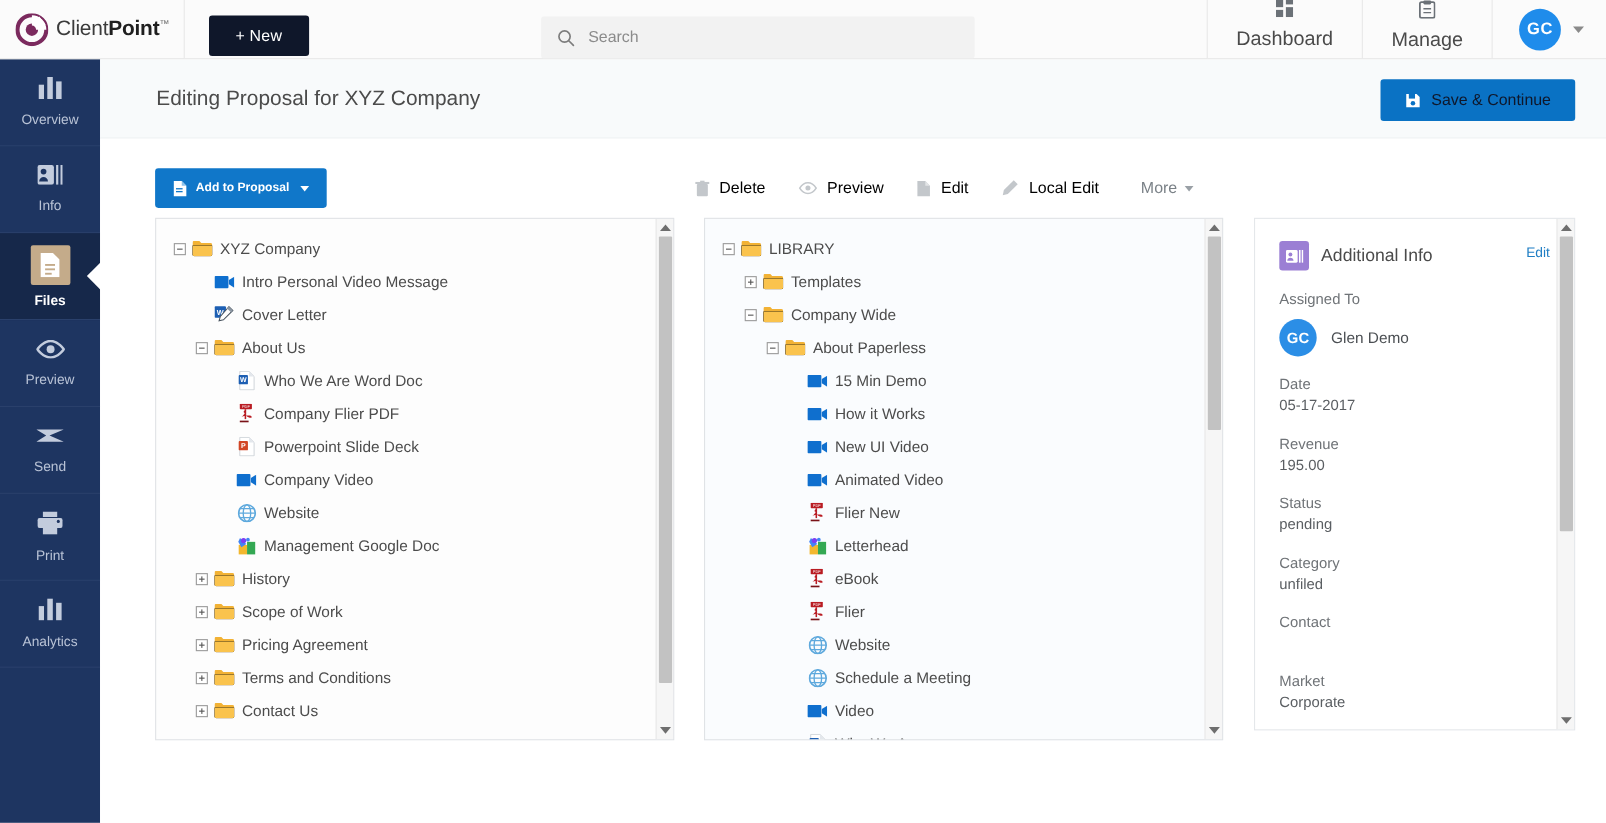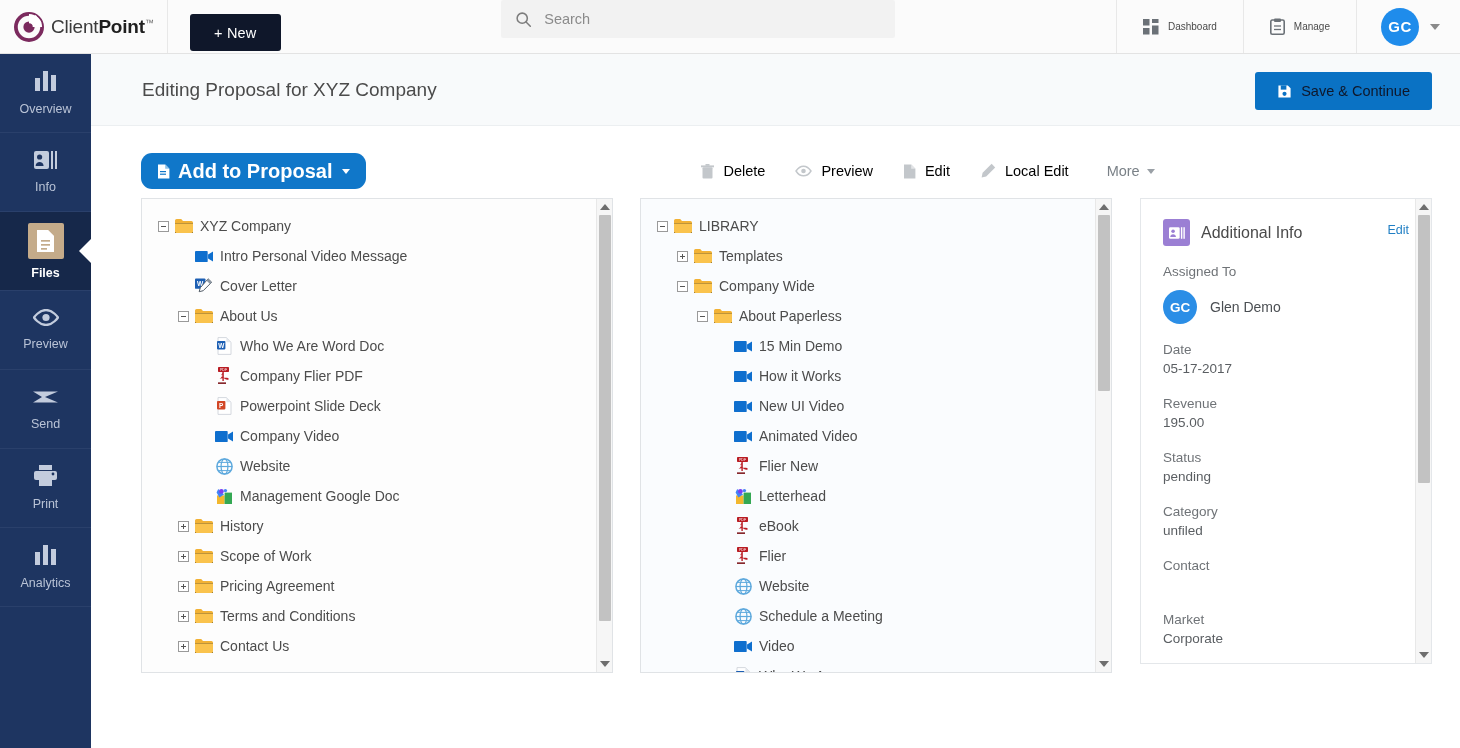--- a/index.html
+++ b/index.html
@@ -29,37 +29,37 @@
   .logo-text b { color: #1f1f1f; }
   .logo-tm { font-size: 9px; vertical-align: super; color: #6b6b6b; }
 
   .new-btn-cell { display:flex; align-items:center; padding-left: 22px; }
   .btn-new {
     background: #0f172a; color: #fff; border: none; border-radius: 3px;
     height: 37px; padding: 0 24px; font-size: 14.5px; font-weight: normal;
     cursor: pointer; letter-spacing: .2px; margin-top: 12px;
   }
 
-  .search-wrap { flex: 1; display: flex; align-items: flex-start; justify-content: center; }
+  .search-wrap { flex: 1; display: flex; align-items: flex-end; justify-content: center; }
   .search-box {
     width: 394px; height: 38px; background: #f2f2f2; border: none; border-radius: 2px;
     display: flex; align-items: center; padding: 0 14px;
   }
   .search-box svg { flex: 0 0 17px; }
   .search-input {
     border: none; background: transparent; outline: none; margin-left: 12px;
     font-size: 14.5px; color: #4a4a4a; width: 100%;
     font-family: "Liberation Sans", sans-serif;
   }
   .search-input::placeholder { color: #8b8b8b; }
 
   .hdr-link {
     display: flex; align-items: center; gap: 9px; padding: 0 26px;
-    border-left: 1px solid #e8e8e8; color: #4a4a4a; font-size: 10px;
-    cursor: pointer; text-decoration: none;
+    border-left: 1px solid #e8e8e8; color: #4a4a4a; font-size: 18px;
+    cursor: pointer; text-decoration: none; flex-direction: column;
   }
   .avatar-cell {
     display:flex; align-items:center; gap: 11px; padding: 0 20px 0 24px;
     border-left: 1px solid #e8e8e8; cursor: pointer;
   }
   .avatar {
     width: 38px; height: 38px; border-radius: 50%; background: #1f8ceb;
     color: #fff; font-size: 15px; font-weight: bold;
     display: flex; align-items: center; justify-content: center; letter-spacing: .5px;
   }
@@ -109,22 +109,22 @@
   }
 
   
   .content { position: absolute; top: 126px; left: 91px; width: 1369px; height: 622px; background:#fff; }
 
   .toolbar-row {
     position: absolute; top: 25px; left: 50px; right: 22px; height: 40px;
     display: flex; align-items: center;
   }
   .btn-add {
-    background: #1077c9; color: #fff; border: none; border-radius: 11px;
-    height: 36px; padding: 0 16px; font-size: 20px; font-weight: bold;
+    background: #1077c9; color: #fff; border: none; border-radius: 3px;
+    height: 36px; padding: 0 16px; font-size: 11px; font-weight: bold;
     cursor: pointer; display: flex; align-items: center; gap: 8px;
   }
   .btn-add .caret { width:0;height:0;border-left:4.5px solid transparent;border-right:4.5px solid transparent;border-top:5.5px solid #fff; margin-left:2px; }
 
   .tool-actions { margin-left: 335px; display: flex; align-items: center; gap: 30px; }
   .tool-act {
     display: flex; align-items: center; gap: 9px;
     color: #000000; font-size: 14.5px; cursor: default;
   }
   .tool-act svg { fill: #c3c7cb; }

